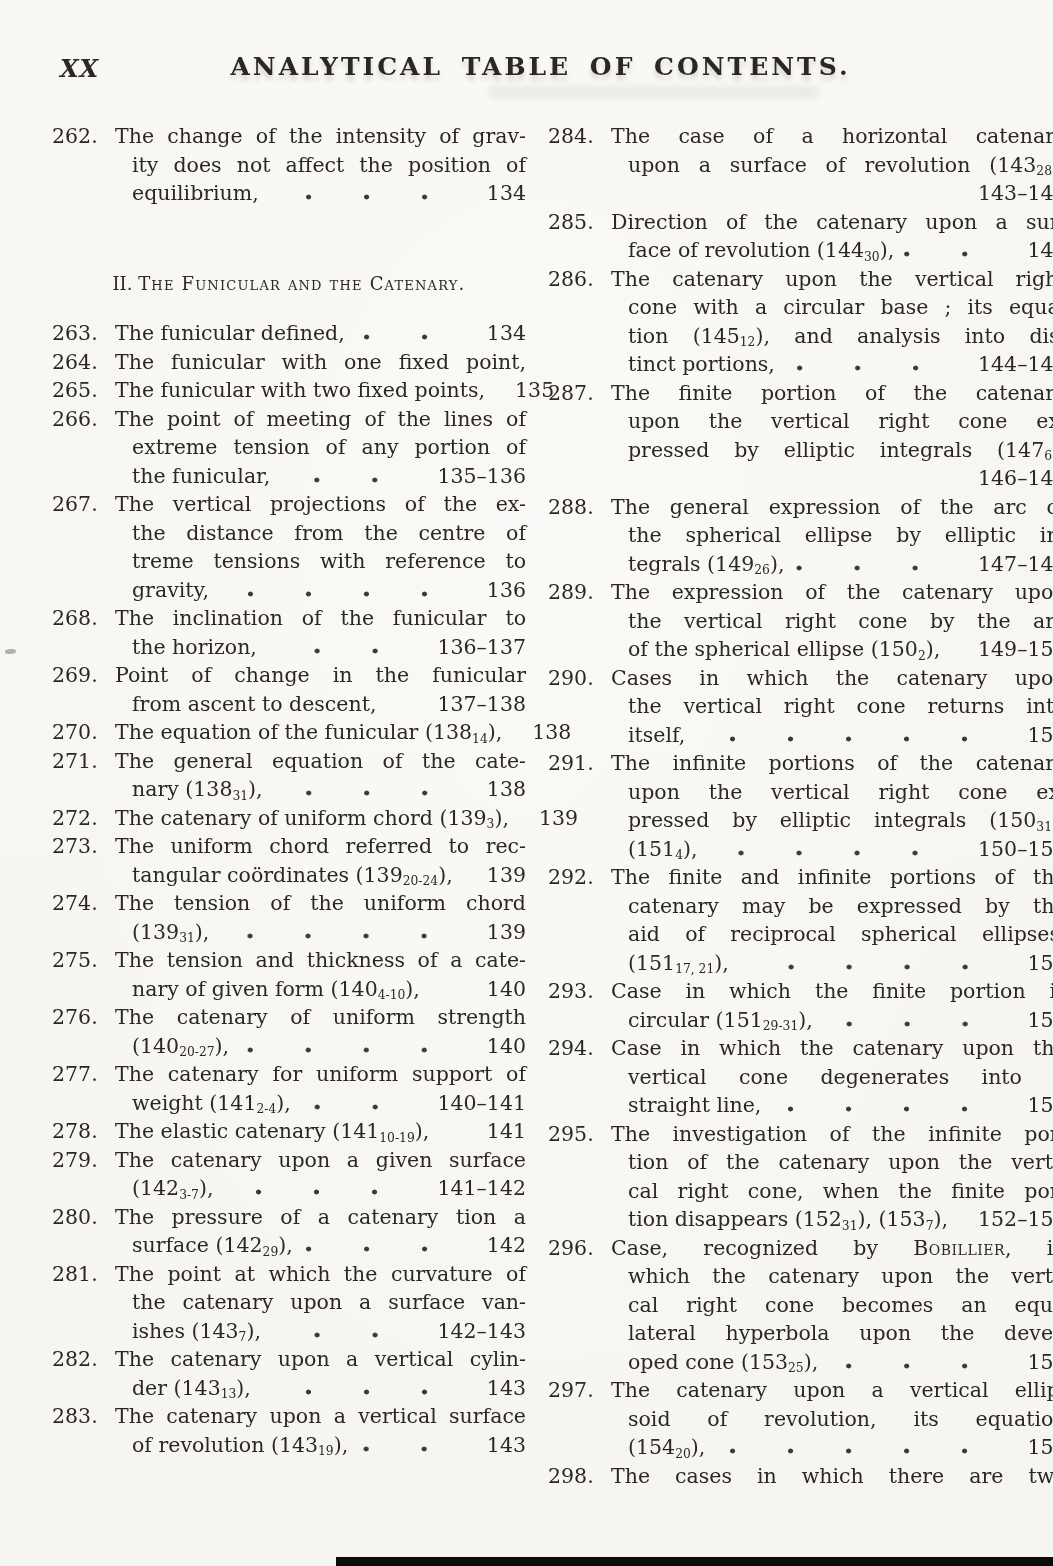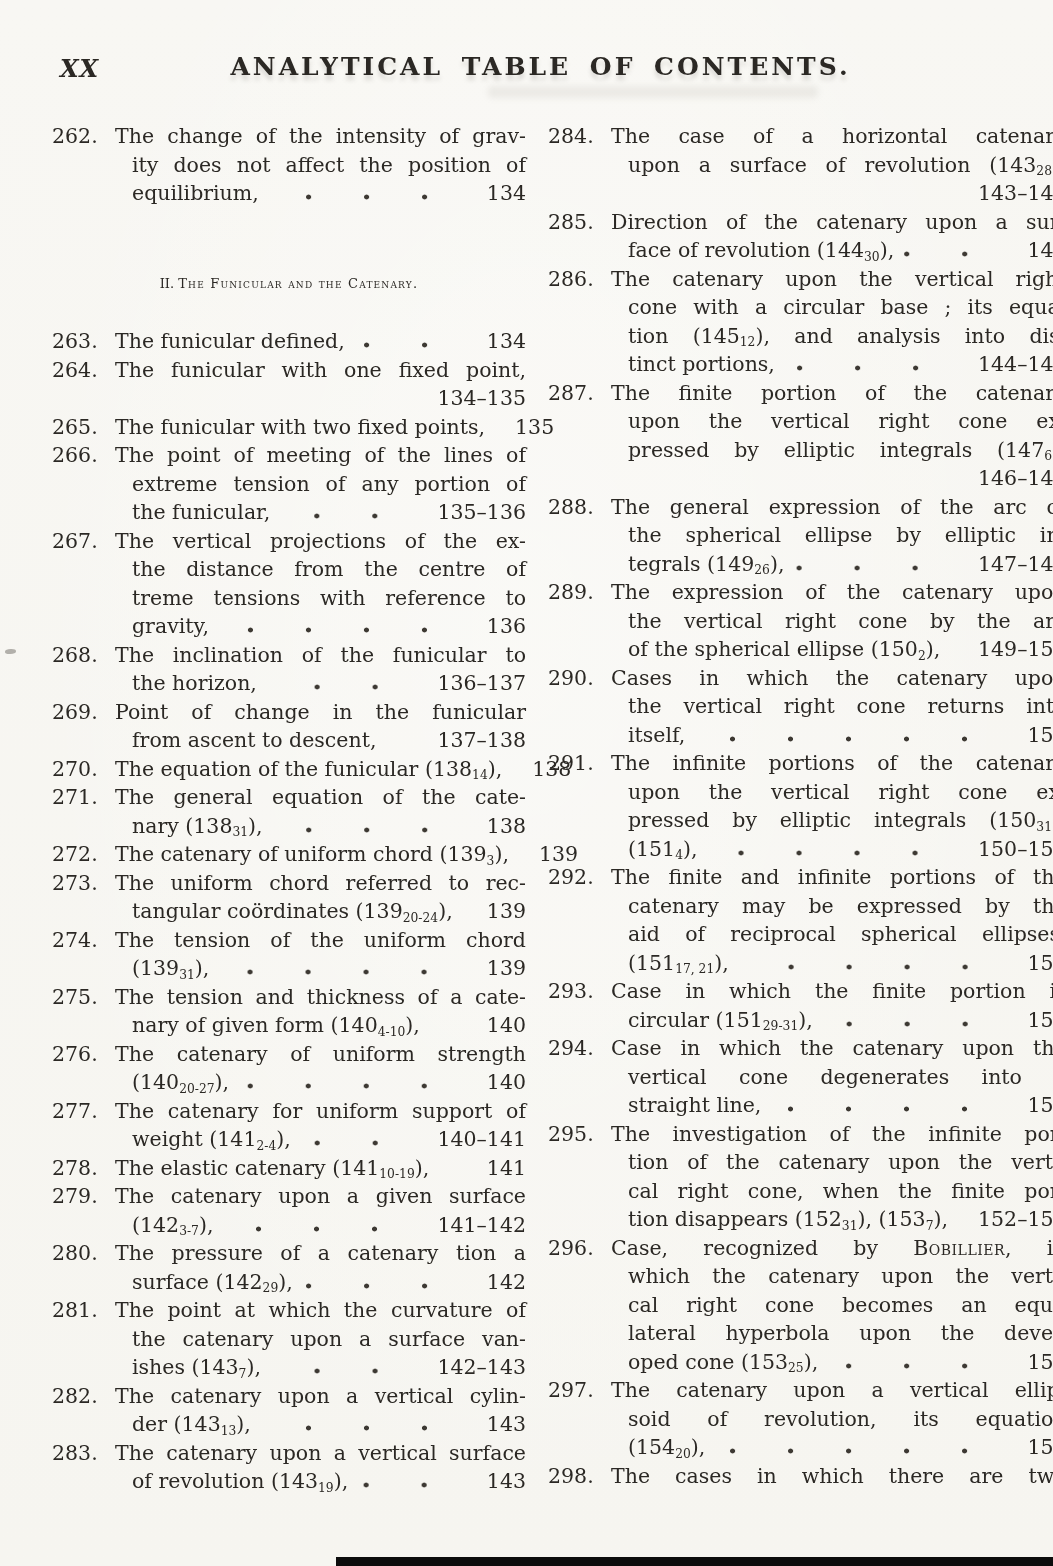--- a/index.html
+++ b/index.html
@@ -34,21 +34,21 @@
   .cont{padding-left:80px;}
   .just .txt{flex:1;text-align:justify;text-align-last:justify;}
   .txt{white-space:nowrap;}
   .txt sub{font-size:.6em;vertical-align:baseline;position:relative;top:.3em;}
   .leader{flex:1 1 auto;min-width:14px;height:9px;margin:0 8px;align-self:baseline;}
   .leader.dots{background-image:radial-gradient(circle at 3.5px 6px,#3d3933 2.1px,rgba(0,0,0,0) 2.8px);
     background-size:58px 9px;background-repeat:repeat-x;background-position:100% 100%;}
   .page-num{white-space:nowrap;}
   .pageonly{justify-content:flex-end;}
   
-  .sect{text-align:center;margin:62px 0 29px;line-height:28.5px;font-size:13px;}
+  .sect{text-align:center;margin:62px 0 21px;line-height:28.5px;font-size:18px;}
   .sect-text{font-variant:small-caps;letter-spacing:1.2px;}
   .sc{font-variant:small-caps;letter-spacing:.5px;}
   
   .bottom-bar{position:absolute;left:336px;right:0;bottom:0;height:9px;background:#0c0c0c;}
   .speck{position:absolute;left:5px;top:649px;width:11px;height:5px;background:#8d8a84;opacity:.65;border-radius:50% 40% 50% 40%;}
   .title-smudge{position:absolute;top:86px;left:488px;width:330px;height:12px;background:#9a958b;opacity:.14;filter:blur(3px);border-radius:4px;}
 </style>
 </head>
 <body>
 
@@ -82,23 +82,20 @@
             <span class="txt">The funicular defined,</span>
             <span class="leader dots"></span>
             <span class="page-num">134</span>
           </div>
         </div>
         <div class="entry">
           <div class="line just">
             <span class="num">264.</span>
             <span class="txt">The funicular with one fixed point,</span>
           </div>
-          <div class="line pageonly">
-            <span class="page-num">134–135</span>
-          </div>
         </div>
         <div class="entry">
           <div class="line">
             <span class="num">265.</span>
             <span class="txt">The funicular with two fixed points,</span>
             <span class="leader"></span>
             <span class="page-num">135</span>
           </div>
         </div>
         <div class="entry">

